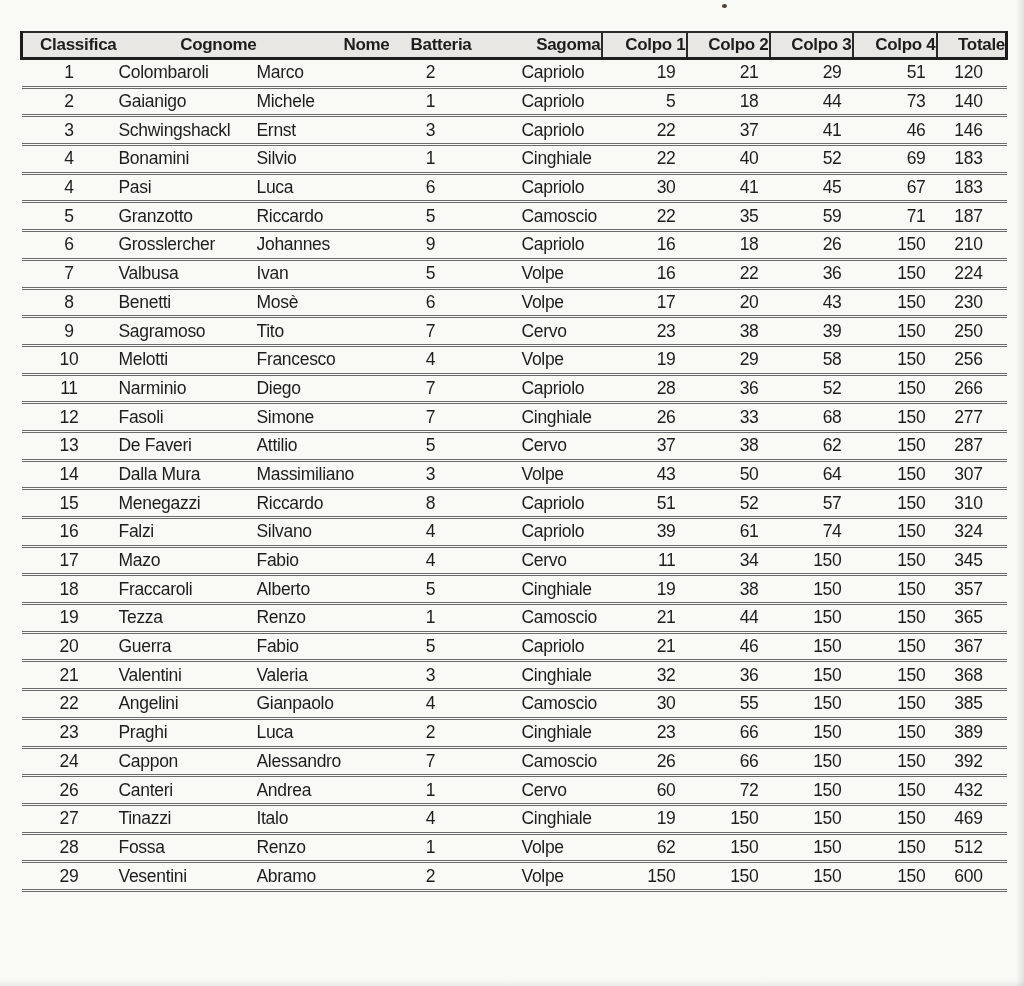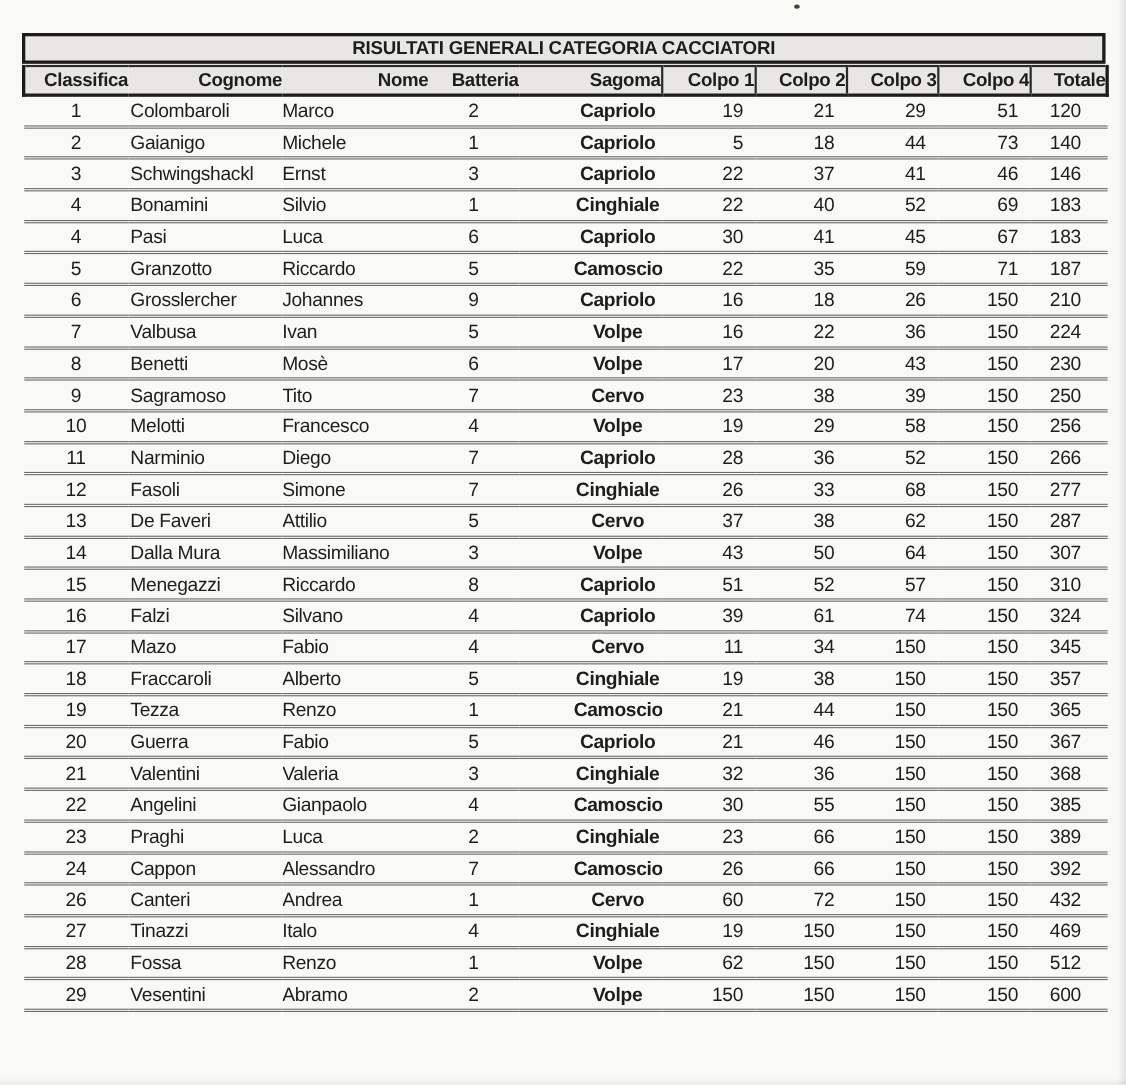--- a/index.html
+++ b/index.html
@@ -91,33 +91,32 @@
     height: 25.7px;
     padding: 0;
     border-bottom: 3px double #6b6b6b;
     white-space: nowrap;
     overflow: hidden;
   }
   td.c0 { text-align: center; }
   td.c1 { text-align: left; padding-left: 2px; }
   td.c2 { text-align: left; }
   td.c3 { text-align: center; }
-  td.c4 { text-align: center; padding-left: 50px; font-weight: bold; }
+  td.c4 { text-align: left; padding-left: 50px; }
   td.c5, td.c6, td.c7, td.c8 { text-align: right; padding-right: 11px; }
   td.c9 { text-align: center; padding-right: 6px; }
 </style>
 </head>
 <body>
 
 <div class="speck"></div>
 <div class="scan-edge-right"></div>
 <div class="scan-edge-bottom"></div>
 
 <div class="sheet">
-  <div class="title-box">RISULTATI GENERALI CATEGORIA CACCIATORI</div>
 
   <table class="results">
     <colgroup>
       <col class="w0">
         <col class="w1">
         <col class="w2">
         <col class="w3">
         <col class="w4">
       <col class="w5">
         <col class="w6">

